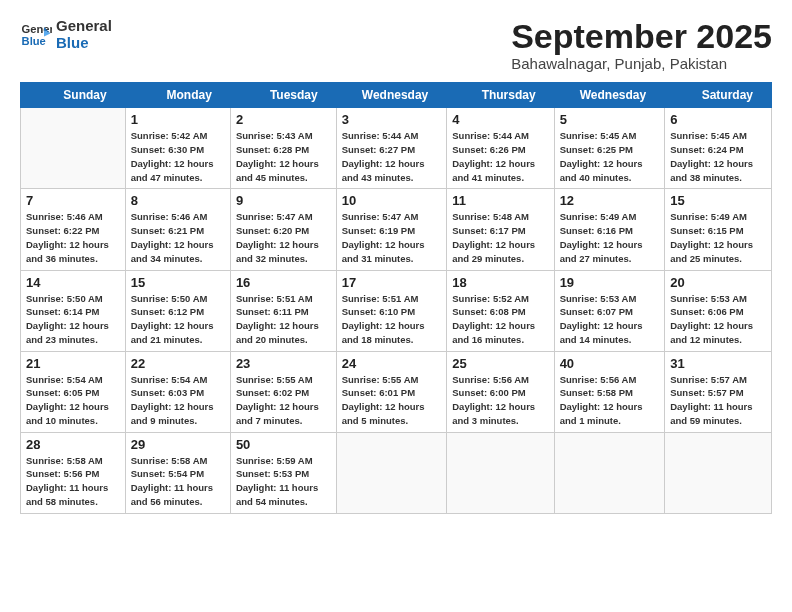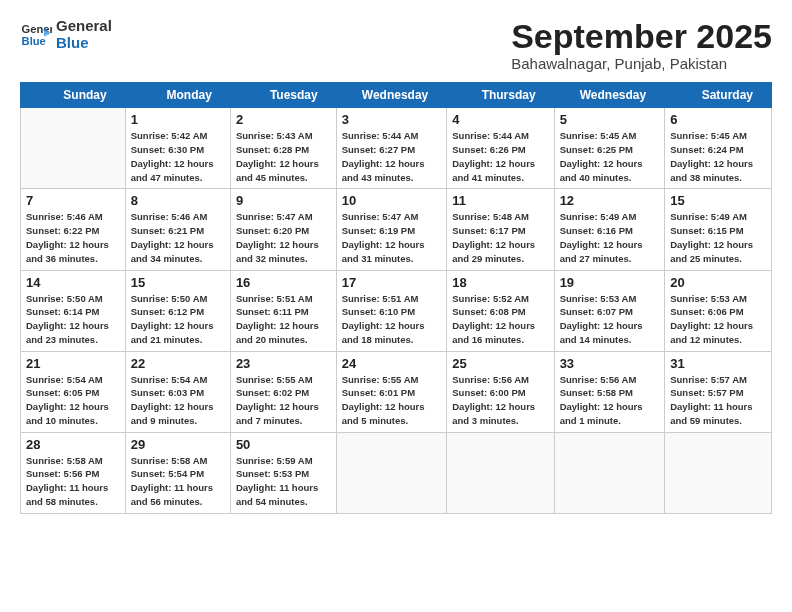--- a/index.html
+++ b/index.html
@@ -223,21 +223,21 @@
           </td>
           <td>
             <div class="day-number">24</div>
             <div class="day-info">Sunrise: 5:55 AM<br>Sunset: 6:01 PM<br>Daylight: 12 hours<br>and 5 minutes.</div>
           </td>
           <td>
             <div class="day-number">25</div>
             <div class="day-info">Sunrise: 5:56 AM<br>Sunset: 6:00 PM<br>Daylight: 12 hours<br>and 3 minutes.</div>
           </td>
           <td>
-            <div class="day-number">33</div>
+            <div class="day-number">40</div>
             <div class="day-info">Sunrise: 5:56 AM<br>Sunset: 5:58 PM<br>Daylight: 12 hours<br>and 1 minute.</div>
           </td>
           <td>
             <div class="day-number">31</div>
             <div class="day-info">Sunrise: 5:57 AM<br>Sunset: 5:57 PM<br>Daylight: 11 hours<br>and 59 minutes.</div>
           </td>
         </tr>
         <tr>
           <td>
             <div class="day-number">28</div>

